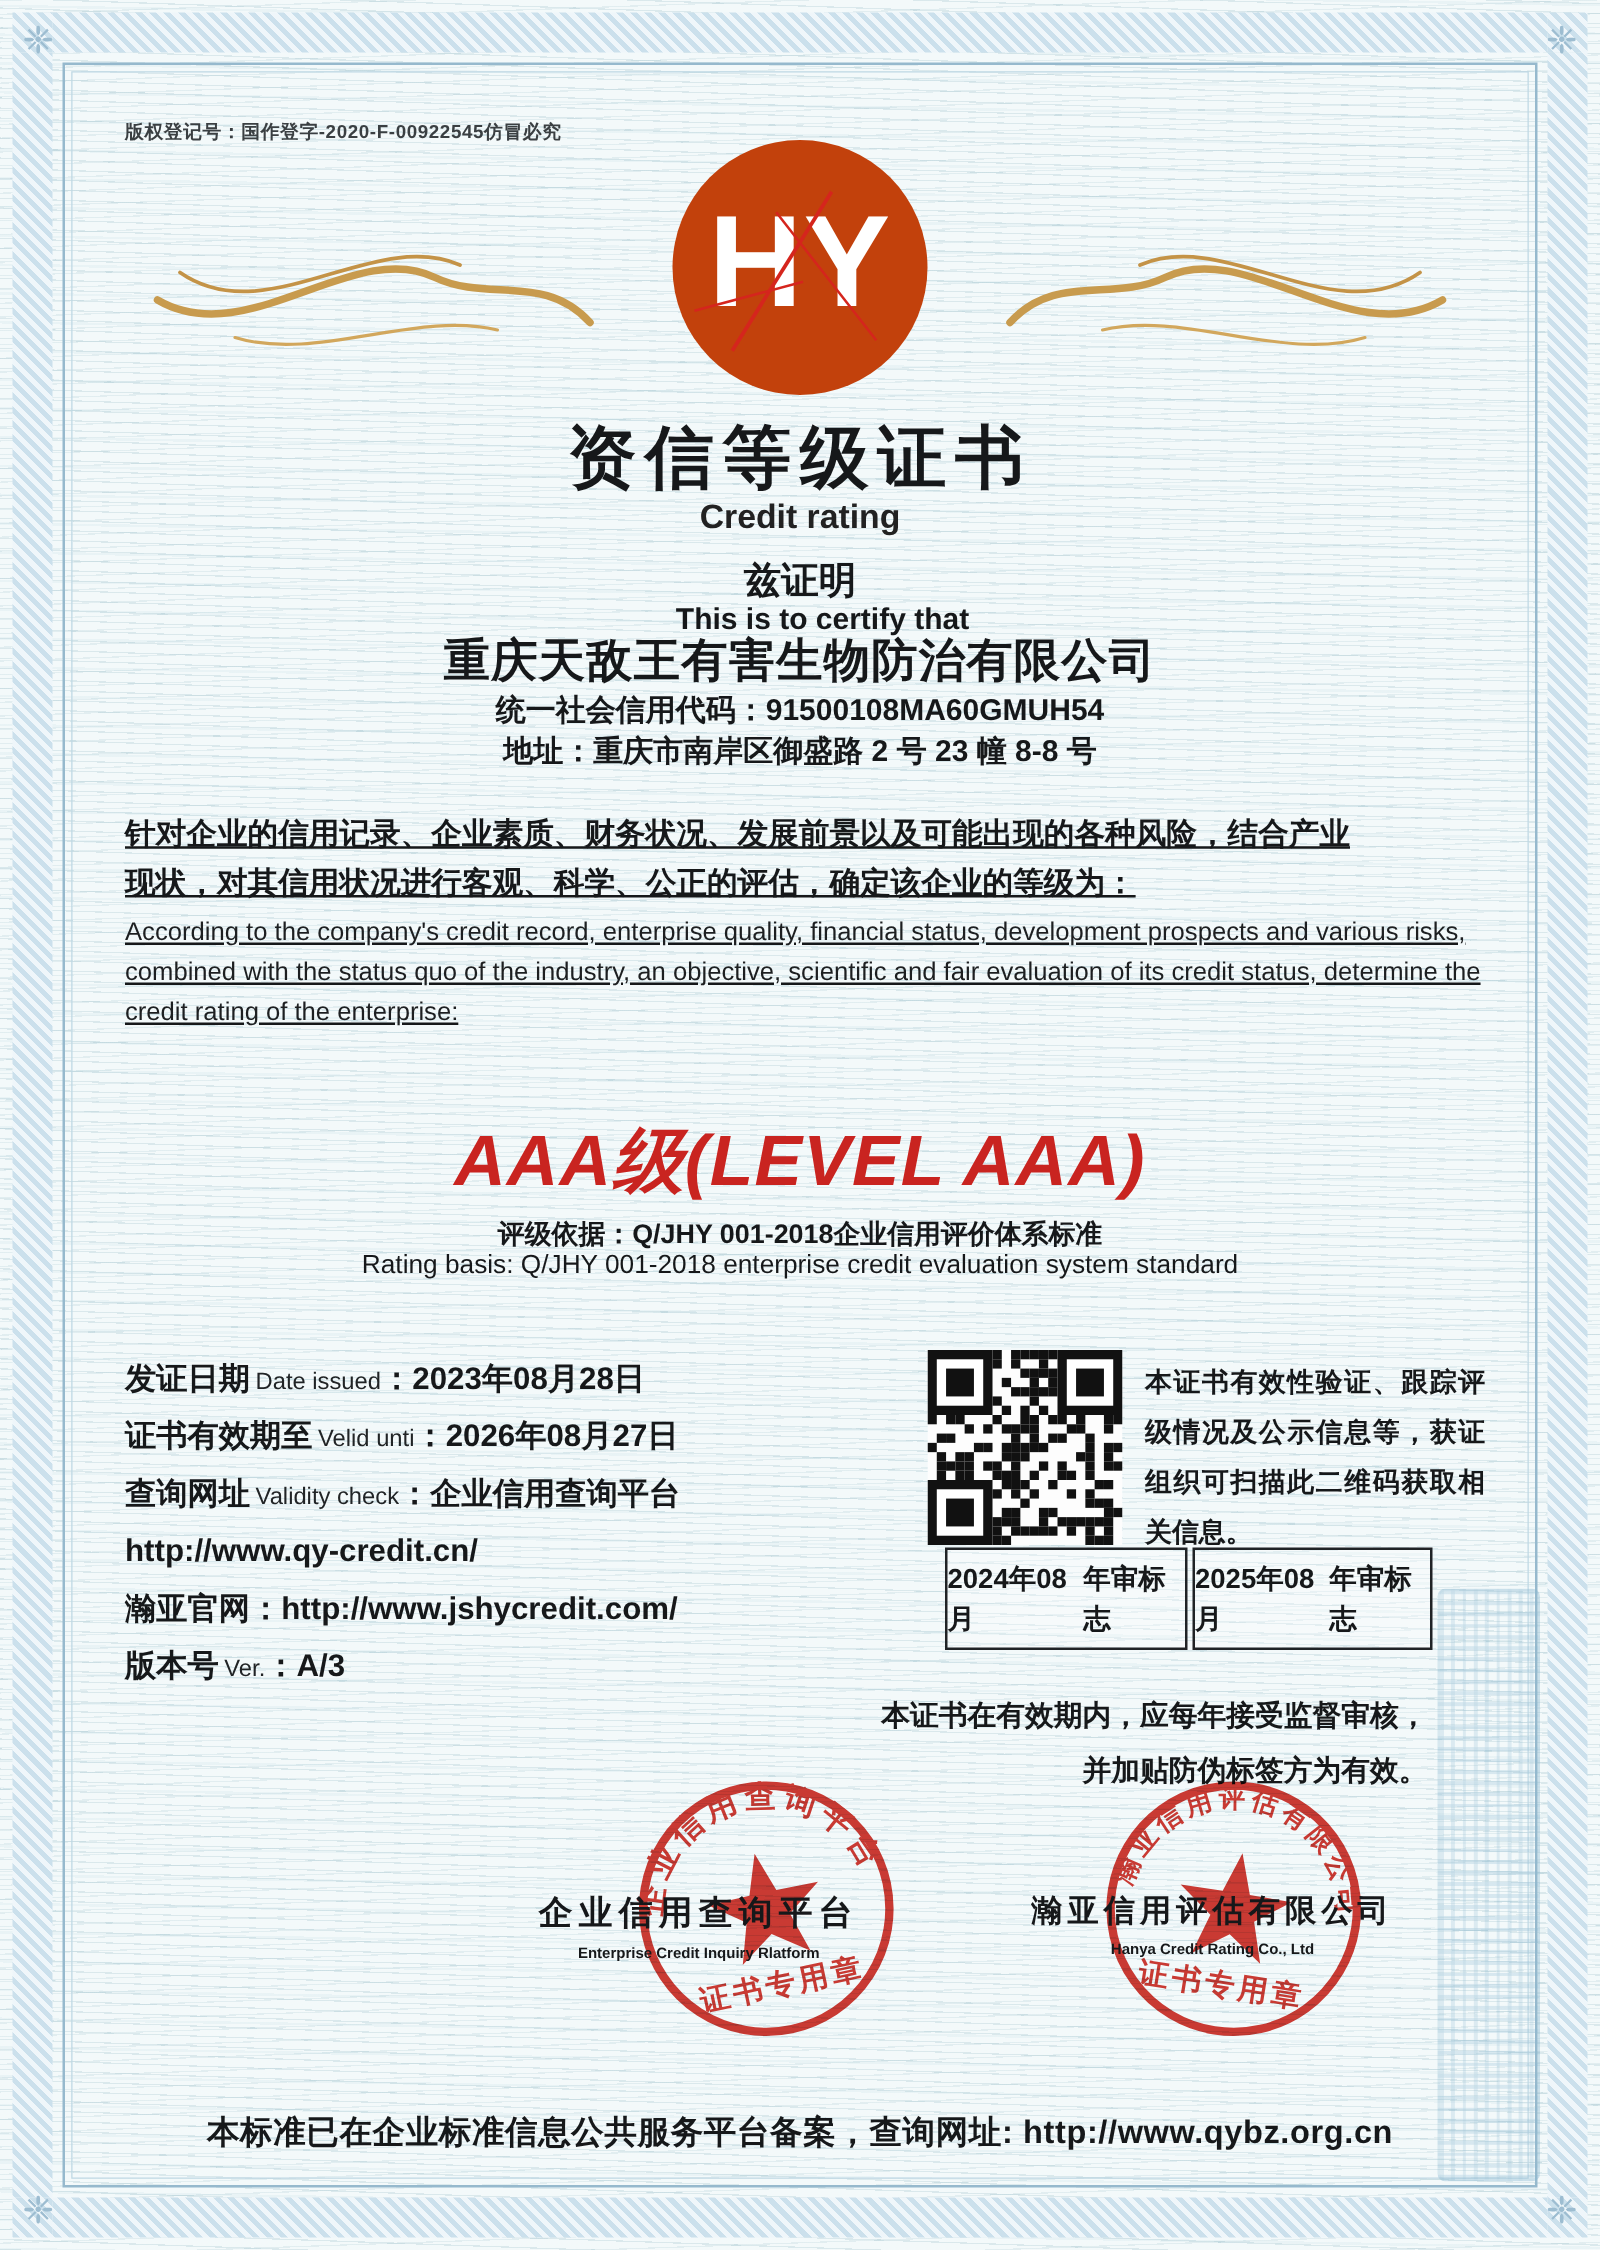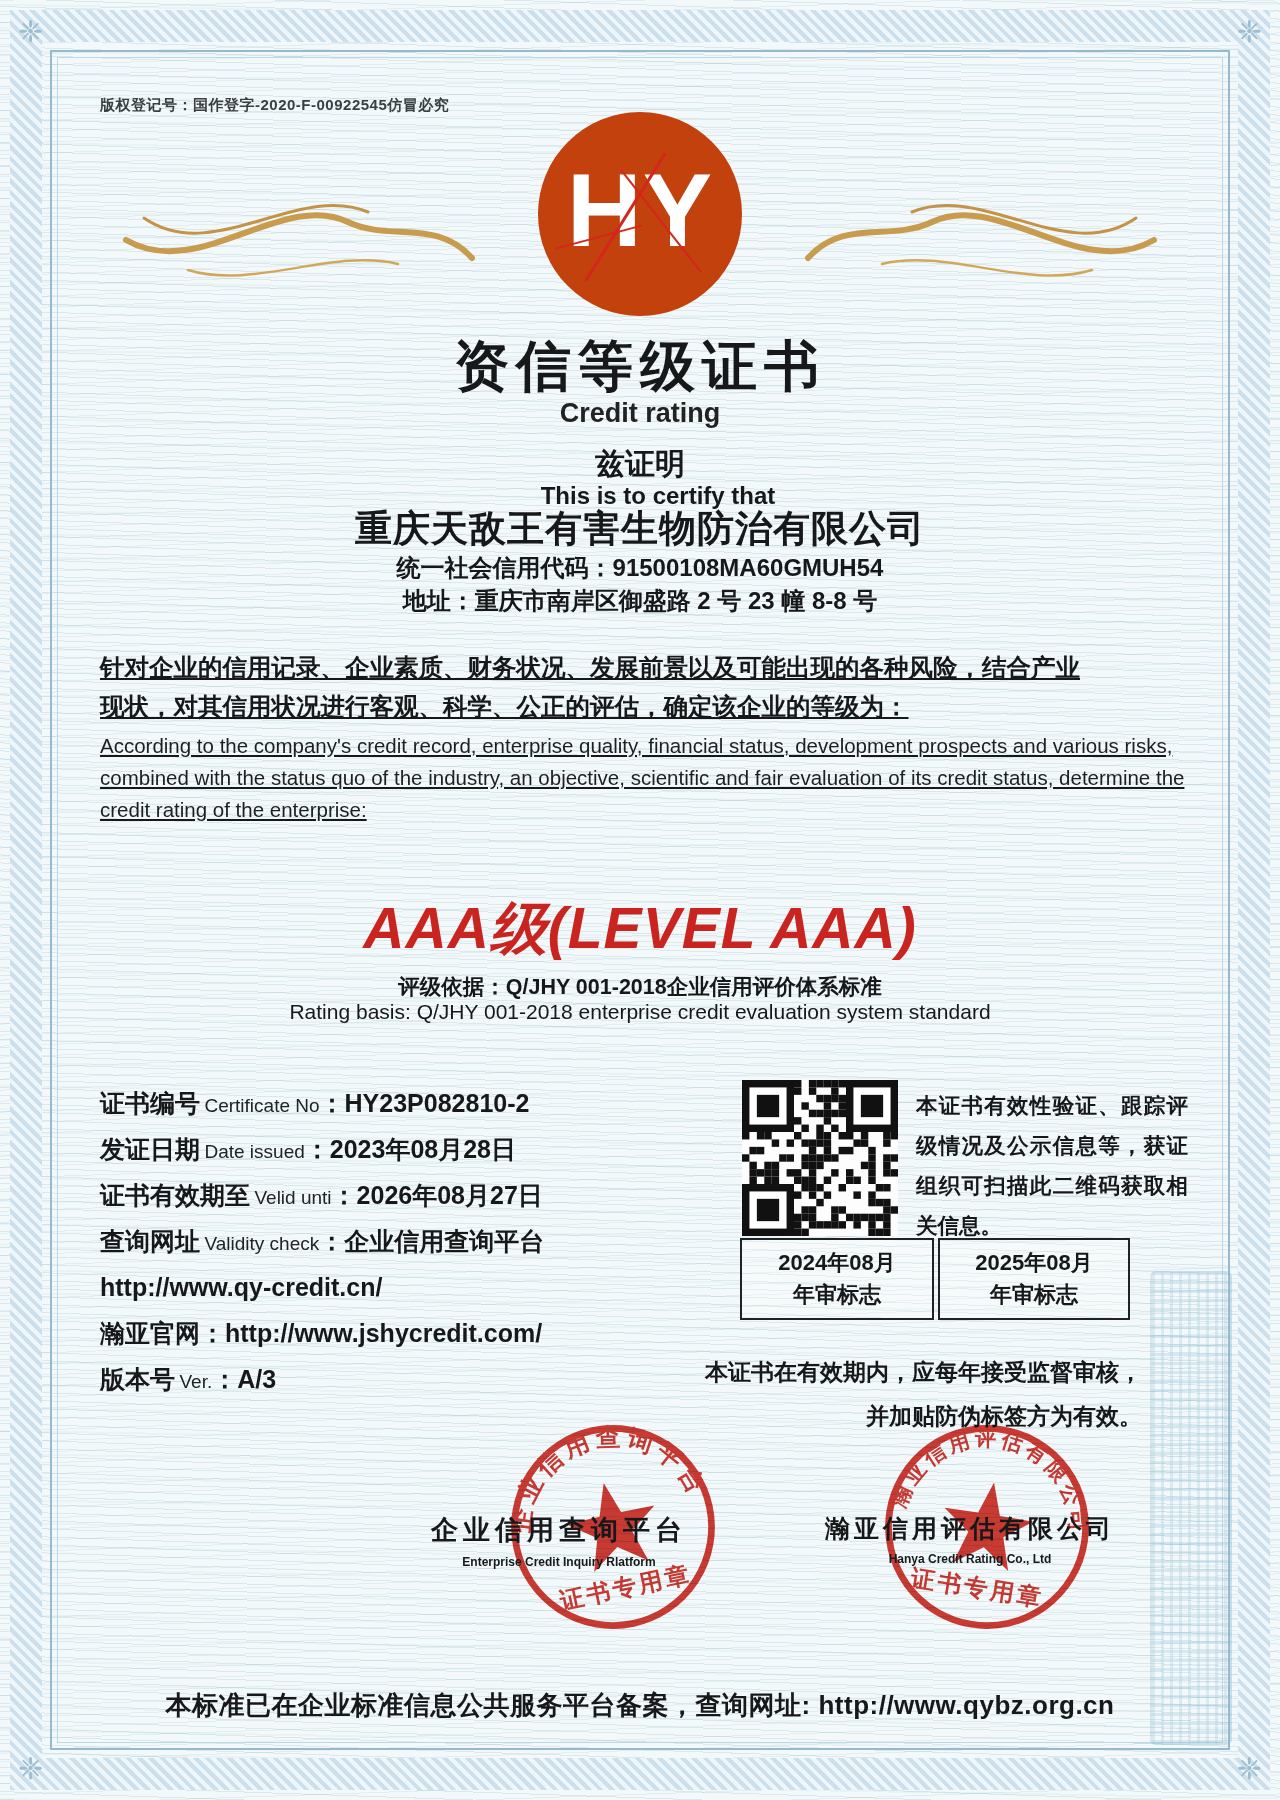--- a/index.html
+++ b/index.html
@@ -56,21 +56,21 @@
   .details .row{line-height:42px;white-space:nowrap;}
   .details .cn{font-size:25px;font-weight:600;}
   .details .en{font-size:19px;font-weight:500;color:#212426;}
   .details .val{font-size:25px;font-weight:600;}
 
   .qr{top:1080px;left:742px;width:156px;height:156px;}
   .qr svg{display:block;}
   .qr-note{top:1086px;left:916px;width:272px;font-size:21.5px;line-height:40px;font-weight:600;text-align:justify;}
 
   .mark-box{top:1238px;height:78px;border:2.5px solid #202326;background:rgba(255,255,255,.25);
-    display:flex;flex-direction:column;align-items:center;justify-content:center;}
+    display:flex;flex-direction:row;align-items:center;justify-content:center;margin-left:16px;}
   .mark-box .l1,.mark-box .l2{font-size:22px;font-weight:600;line-height:32px;}
   .box1{left:740px;width:190px;}
   .box2{left:938px;width:188px;}
   .annual-note{top:1350px;left:690px;width:452px;text-align:right;font-size:23px;font-weight:600;line-height:44px;}
 
   .seal{top:1417px;width:220px;height:220px;mix-blend-mode:multiply;opacity:.92;}
   .seal.left{left:503px;transform:rotate(-12deg);}
   .seal.right{left:877px;transform:rotate(9deg);}
 
   .org{z-index:4;}
@@ -133,24 +133,20 @@
     <div class="cn">针对企业的信用记录、企业素质、财务状况、发展前景以及可能出现的各种风险，结合产业</div>
     <div class="cn">现状，对其信用状况进行客观、科学、公正的评估，确定该企业的等级为：</div>
     <div class="en">According to the company's credit record, enterprise quality, financial status, development prospects and various risks, combined with the status quo of the industry, an objective, scientific and fair evaluation of its credit status, determine the credit rating of the enterprise:</div>
   </div>
 
   <div class="abs center level">AAA级(LEVEL AAA)</div>
   <div class="abs center basis-cn">评级依据：Q/JHY 001-2018企业信用评价体系标准</div>
   <div class="abs center basis-en">Rating basis: Q/JHY 001-2018 enterprise credit evaluation system standard</div>
 
   <div class="abs details">
-    <div class="row">
-      <span class="cn">证书编号</span>
-      <span class="en">Certificate No</span><span class="val">：HY23P082810-2</span>
-    </div>
     <div class="row">
       <span class="cn">发证日期</span>
       <span class="en">Date issued</span><span class="val">：2023年08月28日</span>
     </div>
     <div class="row">
       <span class="cn">证书有效期至</span>
       <span class="en">Velid unti</span><span class="val">：2026年08月27日</span>
     </div>
     <div class="row">
       <span class="cn">查询网址</span>

